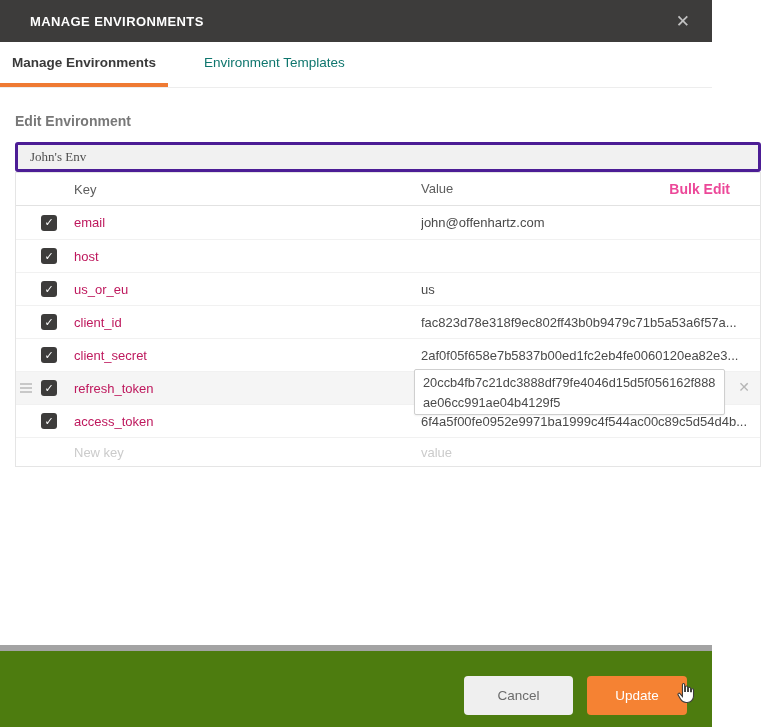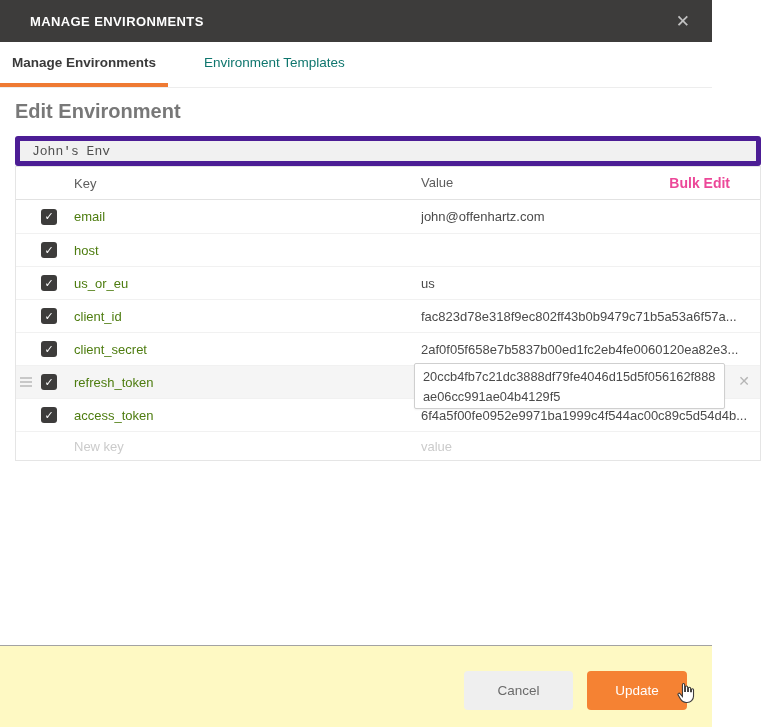--- a/index.html
+++ b/index.html
@@ -34,27 +34,27 @@
   }
   .tab.active {
     color:#3a3a3a; font-weight:bold; border-bottom-color:#ef7a33;
     padding-left:12px; margin-left:0;
   }
   .tab.inactive { margin-left:24px; }
 
   
   .body { padding:0 15px; }
   .section-heading {
-    margin-top:12px; font-size:20px; font-weight:bold; color:#787878;
+    margin-top:25px; font-size:14px; font-weight:bold; color:#787878;
   }
   .env-name {
     margin-top:13px; width:746px; height:30px;
-    background:#f1f1f1; border:5px solid #4c1d95; border-radius:3px;
+    background:#f1f1f1; border:3px solid #4c1d95; border-radius:3px;
     padding:0 12px; font-size:13px; color:#4f4f4f;
-    font-family:Liberation Mono, monospace; outline:none;
+    font-family:Liberation Serif, serif; outline:none;
   }
 
   
   .kv-table {
     position:relative; width:746px;
     border:1px solid #e5e5e5; background:#fff; font-size:13px;
   }
   .t-row { display:flex; align-items:center; height:33px; }
   .t-head { border-bottom:1px solid #e2e2e2; color:#5d5d5d; }
   .t-row + .t-row { border-top:1px solid #f1f1f1; }
@@ -79,21 +79,21 @@
   .drag-handle {
     position:absolute; left:4px; top:50%; transform:translateY(-50%);
     width:12px; height:9px; cursor:grab;
     border-top:1.5px solid #9b9b9b; border-bottom:1.5px solid #9b9b9b;
   }
   .drag-handle::after {
     content:""; display:block; margin-top:2.5px;
     border-top:1.5px solid #9b9b9b;
   }
 
-  .key-text { color:#4d7c0f; }
+  .key-text { color:#be185d; }
   .value-text { color:#4a4a4a; }
 
   
   .value-editor {
     position:absolute; left:398px; top:196px; width:311px; height:46px;
     background:#fff; border:1px solid #cfcfcf; border-radius:2px;
     box-shadow:0 1px 2px rgba(0,0,0,.06);
     font-family:inherit; font-size:12.8px; line-height:20px; color:#4a4a4a;
     padding:3px 8px; resize:none; overflow:hidden; outline:none; z-index:5;
     white-space:pre-wrap; word-break:break-all;
@@ -106,21 +106,21 @@
   .new-row { height:29px; color:#cbcbcb; }
   .ghost-input {
     border:none; outline:none; background:transparent; font-family:Liberation Sans, sans-serif;
     font-size:13px; color:#1d4ed8; width:100%;
   }
   .ghost-input::placeholder { color:#cbcbcb; opacity:1; }
 
   
   .footer {
     position:absolute; left:0; right:0; top:645px; bottom:0;
-    border-top:1px solid #a3a3a3; background:#fef9c3;
+    border-top:6px solid #a3a3a3; background:#4d7c0f;
   }
   .btn {
     position:absolute; top:25px; height:39px; border:none; border-radius:4px;
     font-family:inherit; font-size:13.5px; cursor:pointer;
   }
   .btn-cancel {
     right:139px; width:109px; background:#efefef; color:#6b6b6b;
   }
   .btn-update {
     right:25px; width:100px; background:#f58233; color:#ffffff;

